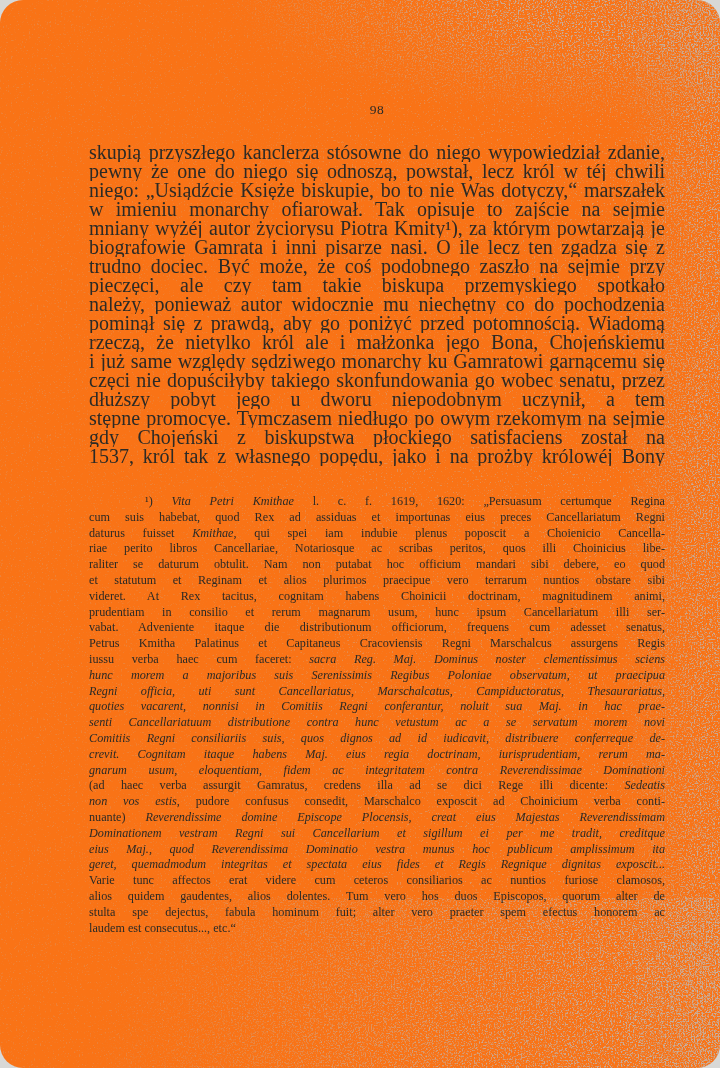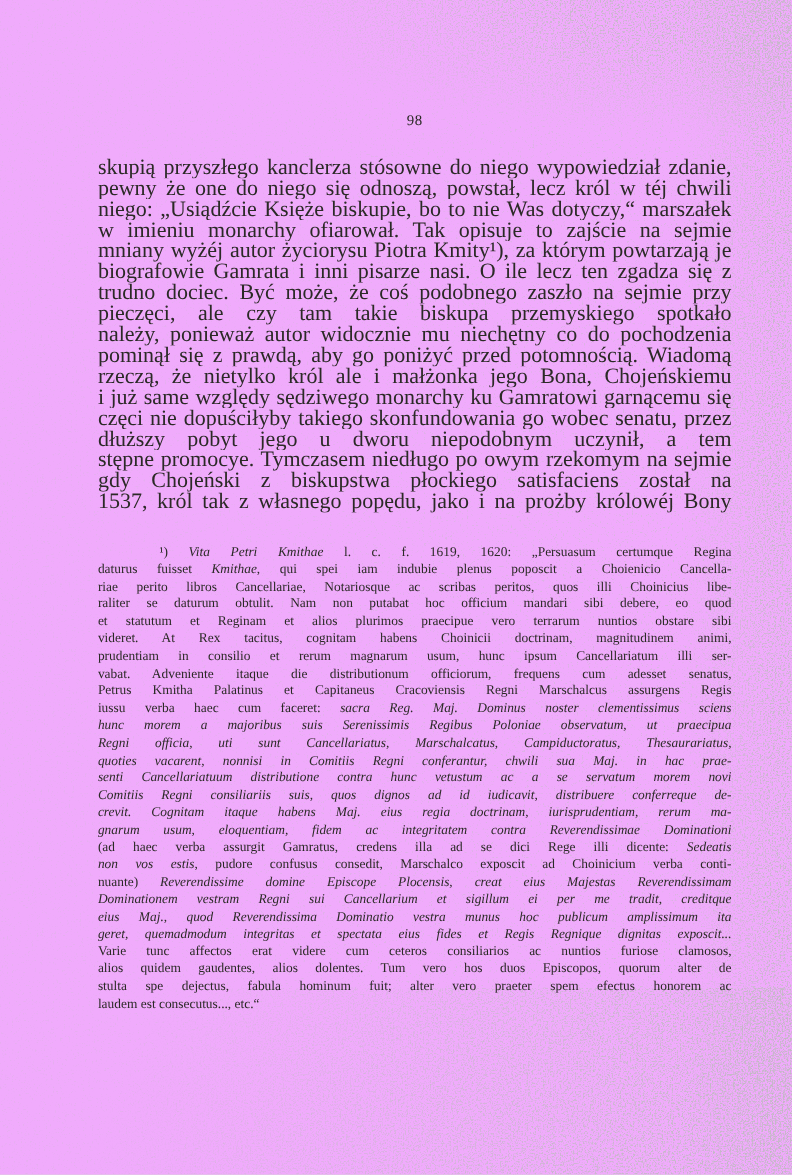--- a/index.html
+++ b/index.html
@@ -64,21 +64,21 @@
   .maintext .tline { height: 19px; }
   .footnote .tline { height: 15.8px; }
   .footnote .tline:first-child { text-indent: 56px; }
   .footnote .tline:last-child { text-align-last: left; }
   .it { font-style: italic; }
   .bd { font-weight: normal; }
 </style>
 </head>
 <body>
 
-<div class="page" style="background: #f0abfc; color: rgb(43, 42, 38);">
+<div class="page" style="background: #f97316; color: rgb(43, 42, 38); border-radius: 23px;">
 
   <svg width="0" height="0" style="position:absolute" aria-hidden="true">
     <defs>
       <filter id="nz-sparse" x="0" y="0" width="100%" height="100%">
         <feTurbulence type="fractalNoise" baseFrequency="0.62" numOctaves="2" seed="11" stitchTiles="stitch"></feTurbulence>
         <feColorMatrix type="matrix" values="0 0 0 0 0.52  0 0 0 0 0.52  0 0 0 0 0.52  4 4 4 0 -6.9"></feColorMatrix>
       </filter>
       <filter id="nz-dense" x="0" y="0" width="100%" height="100%">
         <feTurbulence type="fractalNoise" baseFrequency="0.66" numOctaves="2" seed="29" stitchTiles="stitch"></feTurbulence>
         <feColorMatrix type="matrix" values="0 0 0 0 0.50  0 0 0 0 0.50  0 0 0 0 0.50  4 4 4 0 -6.2"></feColorMatrix>
@@ -117,32 +117,33 @@
         <div class="tline"><span>i już same względy sędziwego monarchy ku Gamratowi garnącemu się do pie-</span></div>
         <div class="tline"><span>częci nie dopuściłyby takiego skonfundowania go wobec senatu, przez coby</span></div>
         <div class="tline"><span>dłuższy pobyt jego u dworu niepodobnym uczynił, a tem niepodobniejszym na-</span></div>
         <div class="tline"><span>stępne promocye. Tymczasem niedługo po owym rzekomym na sejmie wypadku,</span></div>
         <div class="tline"><span>gdy Chojeński z biskupstwa płockiego satisfaciens został na krakowskie, w r.</span></div>
         <div class="tline"><span>1537, król tak z własnego popędu, jako i na prożby królowéj Bony mianował</span></div>
       </div>
 
     <div class="footnote">
         <div class="tline"><span>¹) </span><span class="it bd">Vita Petri Kmithae</span><span> l. c. f. 1619, 1620: „Persuasum certumque Regina</span></div>
+        <div class="tline"><span>cum suis habebat, quod Rex ad assiduas et importunas eius preces Cancellariatum Regni</span></div>
         <div class="tline"><span>daturus fuisset </span><span class="it bd">Kmithae</span><span>, qui spei iam indubie plenus poposcit a Choienicio Cancella-</span></div>
         <div class="tline"><span>riae perito libros Cancellariae, Notariosque ac scribas peritos, quos illi Choinicius libe-</span></div>
         <div class="tline"><span>raliter se daturum obtulit. Nam non putabat hoc officium mandari sibi debere, eo quod</span></div>
         <div class="tline"><span>et statutum et Reginam et alios plurimos praecipue vero terrarum nuntios obstare sibi</span></div>
         <div class="tline"><span>videret. At Rex tacitus, cognitam habens Choinicii doctrinam, magnitudinem animi,</span></div>
         <div class="tline"><span>prudentiam in consilio et rerum magnarum usum, hunc ipsum Cancellariatum illi ser-</span></div>
         <div class="tline"><span>vabat. Adveniente itaque die distributionum officiorum, frequens cum adesset senatus,</span></div>
         <div class="tline"><span>Petrus Kmitha Palatinus et Capitaneus Cracoviensis Regni Marschalcus assurgens Regis</span></div>
         <div class="tline"><span>iussu verba haec cum faceret: </span><span class="it">sacra Reg. Maj. Dominus noster clementissimus sciens</span></div>
         <div class="tline"><span class="it">hunc morem a majoribus suis Serenissimis Regibus Poloniae observatum, ut praecipua</span></div>
         <div class="tline"><span class="it">Regni officia, uti sunt Cancellariatus, Marschalcatus, Campiductoratus, Thesaurariatus,</span></div>
-        <div class="tline"><span class="it">quoties vacarent, nonnisi in Comitiis Regni conferantur, chwili sua Maj. in hac prae-</span></div>
+        <div class="tline"><span class="it">quoties vacarent, nonnisi in Comitiis Regni conferantur, noluit sua Maj. in hac prae-</span></div>
         <div class="tline"><span class="it">senti Cancellariatuum distributione contra hunc vetustum ac a se servatum morem novi</span></div>
         <div class="tline"><span class="it">Comitiis Regni consiliariis suis, quos dignos ad id iudicavit, distribuere conferreque de-</span></div>
         <div class="tline"><span class="it">crevit. Cognitam itaque habens Maj. eius regia doctrinam, iurisprudentiam, rerum ma-</span></div>
         <div class="tline"><span class="it">gnarum usum, eloquentiam, fidem ac integritatem contra Reverendissimae Dominationi</span></div>
         <div class="tline"><span>(ad haec verba assurgit Gamratus, credens illa ad se dici Rege illi dicente: </span><span class="it">Sedeatis</span></div>
         <div class="tline"><span class="it">non vos estis</span><span>, pudore confusus consedit, Marschalco exposcit ad Choinicium verba conti-</span></div>
         <div class="tline"><span>nuante) </span><span class="it">Reverendissime domine Episcope Plocensis, creat eius Majestas Reverendissimam</span></div>
         <div class="tline"><span class="it">Dominationem vestram Regni sui Cancellarium et sigillum ei per me tradit, creditque</span></div>
         <div class="tline"><span class="it">eius Maj., quod Reverendissima Dominatio vestra munus hoc publicum amplissimum ita</span></div>
         <div class="tline"><span class="it">geret, quemadmodum integritas et spectata eius fides et Regis Regnique dignitas exposcit...</span></div>

